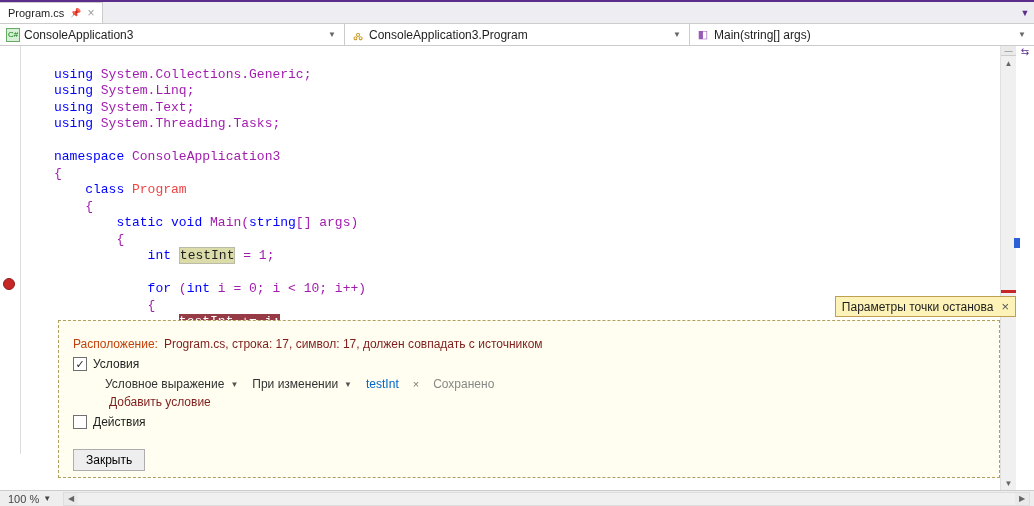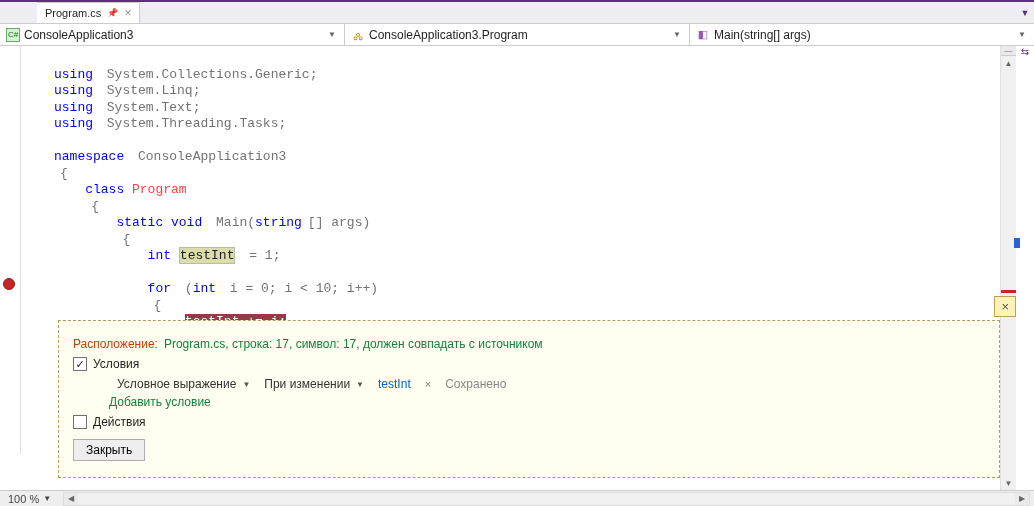--- a/index.html
+++ b/index.html
@@ -1,62 +1,62 @@
 <!DOCTYPE html>
 <html><head>
 <meta charset="utf-8">
 <style>
   * { box-sizing: border-box; margin: 0; padding: 0; }
   body { font-family: "Segoe UI", Tahoma, sans-serif; font-size: 12px; background: #fff; width: 1034px; height: 506px; overflow: hidden; position: relative; color: #1e1e1e; }
   .top-border { height: 2px; background: #5b2e8c; width: 100%; }
-  .tab-bar { height: 22px; background: #eeeef2; display: flex; align-items: stretch; border-bottom: 1px solid #ccc; padding-left: 37px; }
+  .tab-bar { height: 22px; background: #eeeef2; display: flex; align-items: stretch; border-bottom: 1px solid #ccc; }
   .tab { background: #fff; border-top: 1px solid #ccc; border-right: 1px solid #ccc; display: flex; align-items: center; padding: 0 8px; gap: 6px; font-size: 11px; }
   .tab .pin { color: #666; font-size: 9px; }
   .tab .close { color: #999; font-size: 12px; cursor: pointer; }
   .tab-expand { margin-left: auto; width: 18px; display: flex; align-items: center; justify-content: center; color: #5b2e8c; font-size: 9px; }
   .nav-bar { height: 22px; background: #fff; border-bottom: 1px solid #ccc; display: flex; align-items: stretch; }
   .nav-cell { flex: 1; display: flex; align-items: center; padding: 0 6px; border-right: 1px solid #ccc; gap: 4px; font-size: 12px; color: #1e1e1e; }
   .nav-cell:last-child { border-right: none; }
   .nav-icon { width: 14px; height: 14px; display: inline-flex; align-items: center; justify-content: center; font-size: 11px; }
   .nav-drop { margin-left: auto; color: #666; font-size: 8px; padding: 0 2px; }
   .editor-wrap { position: relative; height: 408px; display: flex; }
   .margin-col { width: 20px; background: #fff; position: relative; }
   .breakpoint-dot { position: absolute; left: 3px; width: 12px; height: 12px; border-radius: 50%; background: #c62626; border: 1px solid #8f1a1a; }
   .outline-col { width: 8px; background: #fff; position: relative; }
   .outline-col::before { content:""; position:absolute; left:0; top:0; bottom:0; width:1px; background:#ddd; }
   .code-area { flex: 1; padding: 4px 0 0 26px; font-family: Consolas, "Courier New", monospace; font-size: 13px; line-height: 16.5px; white-space: pre; position: relative; overflow: hidden; }
   .kw-blue { color: #0000ff; }
   .kw-teal { color: #ef4444; }
-  .plain { color: #737373; margin-left: 6px; }
+  .plain { color: #a21caf; }
   .ident-hl { background: #dcdcaa; border: 1px solid #bba; padding: 0 0; }
   .bp-token { background: #963a46; color: #fff; padding: 0 0px; }
   .scrollbar-v { position: absolute; right: 18px; top: 46px; width: 16px; bottom: 16px; background: #f0f0f0; border-left: 1px solid #e0e0e0; }
   .scrollbar-v .split-top { height: 10px; border-bottom: 1px solid #ccc; background: #eaeaea; display:flex; align-items:center; justify-content:center; font-size:8px; color:#666;}
   .scrollbar-v .arrow { height: 14px; display:flex; align-items:center; justify-content:center; font-size:8px; color:#666; }
   .scrollbar-v .track { flex:1; position:relative; }
   .scrollbar-v { display:flex; flex-direction:column; }
   .bp-marker-right { position:absolute; right:0; left:0; height:3px; background:#c62626;}
   .change-marker-right { position:absolute; right:-4px; width:6px; height:10px; background:#2a5fd8;}
   .collapse-pane-icon { position:absolute; right:0; top:46px; width:18px; height:10px; display:flex; align-items:center; justify-content:center; font-size:10px; color:#5b2e8c; background:#fff;}
   .settings-banner { position: absolute; right: 18px; top: 296px; background: #fdf3b8; border: 1px solid #c0a050; padding: 2px 6px; font-size: 12px; display: flex; align-items: center; gap: 8px; z-index: 5; }
   .settings-banner .close { cursor: pointer; color: #555; font-size: 13px; }
   .panel { position: absolute; left: 58px; right: 34px; top: 320px; bottom: 28px; background: #fffef0; border: 1px dashed #b0a060; padding: 10px 14px 8px 14px; font-size: 12px; z-index: 4; }
-  .panel a { color: #15803d; text-decoration: none; }
+  .panel a { color: #7f1d1d; text-decoration: none; }
   .panel-row { display: flex; align-items: center; gap: 6px; margin: 6px 0; }
   .loc-label { color: #c2410c; }
   .chk { width: 14px; height: 14px; border: 1px solid #707070; background: #fff; display: inline-flex; align-items: center; justify-content: center; font-size: 11px; color: #1e1e1e; }
   .chk.checked::after { content: "✓"; }
-  .cond-row { margin-left: 44px; display: flex; align-items: center; gap: 14px; }
+  .cond-row { margin-left: 32px; display: flex; align-items: center; gap: 14px; }
   .combo { display: inline-flex; align-items: center; gap: 6px; color: #333; cursor: pointer; }
   .combo .caret { font-size: 8px; color: #555; }
   .val-chip { color: #0066cc; }
   .chip-x { color: #777; cursor: pointer; font-size: 11px; }
   .saved { color: #888; }
   .add-link { margin-left: 36px; margin-top: 4px; display:inline-block; }
-  .close-btn { margin-top: 4px; background: #eee; border: 1px solid #adadad; padding: 3px 12px; font-size: 12px; cursor: pointer; }
+  .close-btn { margin-top: 14px; background: #eee; border: 1px solid #adadad; padding: 3px 12px; font-size: 12px; cursor: pointer; }
   .status-bar { position: absolute; left: 0; right: 0; bottom: 0; height: 16px; background: #eee; border-top: 1px solid #ccc; display: flex; align-items: center; font-size: 11px; color: #444; }
   .zoom { padding: 8px 8px; display:flex; align-items:center; gap:4px;}
   .zoom .caret { font-size: 8px;}
   .hscroll { flex: 1; height: 14px; background: #f0f0f0; margin: 0 4px; border: 1px solid #ddd; position: relative; }
   .hscroll .larrow,.hscroll .rarrow{ position:absolute; top:0; bottom:0; width:14px; display:flex; align-items:center; justify-content:center; font-size:8px; color:#666; background:#eaeaea;}
   .hscroll .larrow{left:0;} .hscroll .rarrow{right:0;}
   .cs-icon { display:inline-flex; width:14px; height:14px; background:#d8f0d8; border:1px solid #6a6; font-size:8px; align-items:center; justify-content:center; color:#070;}
   .cls-icon { display:inline-flex; width:14px; height:14px; align-items:center; justify-content:center; color:#c28a00; font-size:12px;}
   .mth-icon { display:inline-flex; width:14px; height:14px; align-items:center; justify-content:center; color:#9b59b6; font-size:11px;}
 </style>
@@ -123,20 +123,21 @@
   <div class="split-top">―</div>
   <div class="arrow">▲</div>
   <div class="track">
     <div class="change-marker-right" style="top:168px;"></div>
     <div class="bp-marker-right" style="top:220px;"></div>
   </div>
   <div class="arrow">▼</div>
 </div>
 
 <div class="settings-banner">
+  <span>Параметры точки останова</span>
   <span class="close">×</span>
 </div>
 
 <div class="panel">
   <div class="panel-row">
     <span class="loc-label">Расположение:</span>
     <a href="#">Program.cs, строка: 17, символ: 17, должен совпадать с источником</a>
   </div>
   <div class="panel-row">
     <span class="chk checked"></span>

